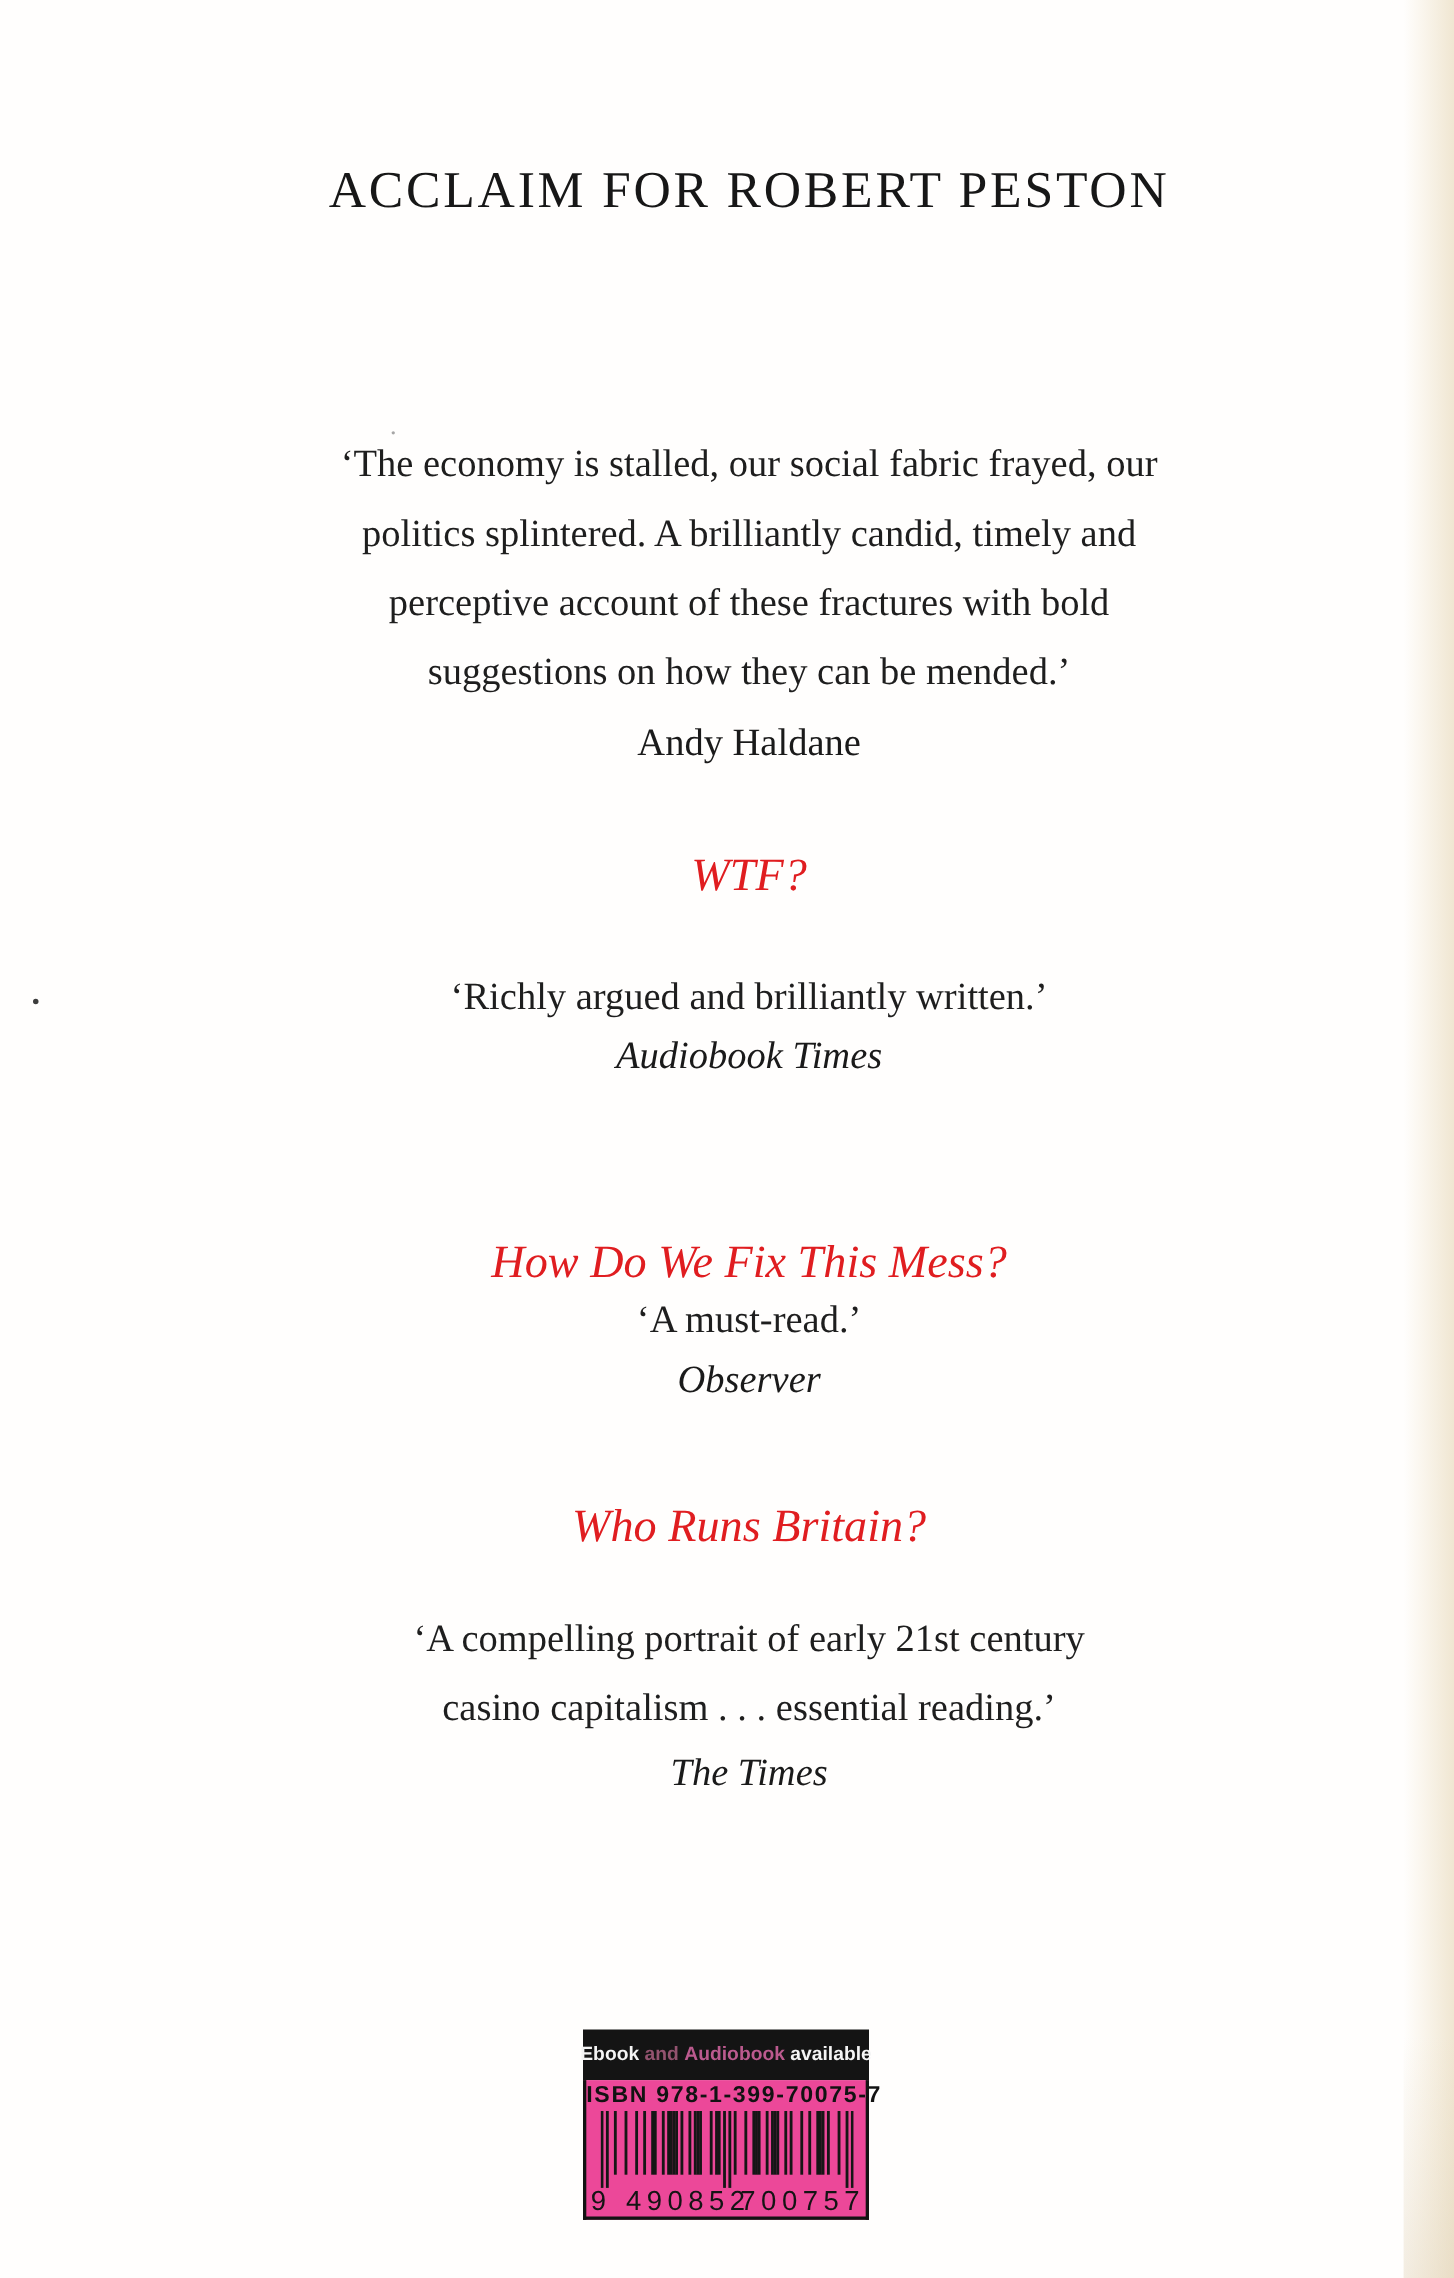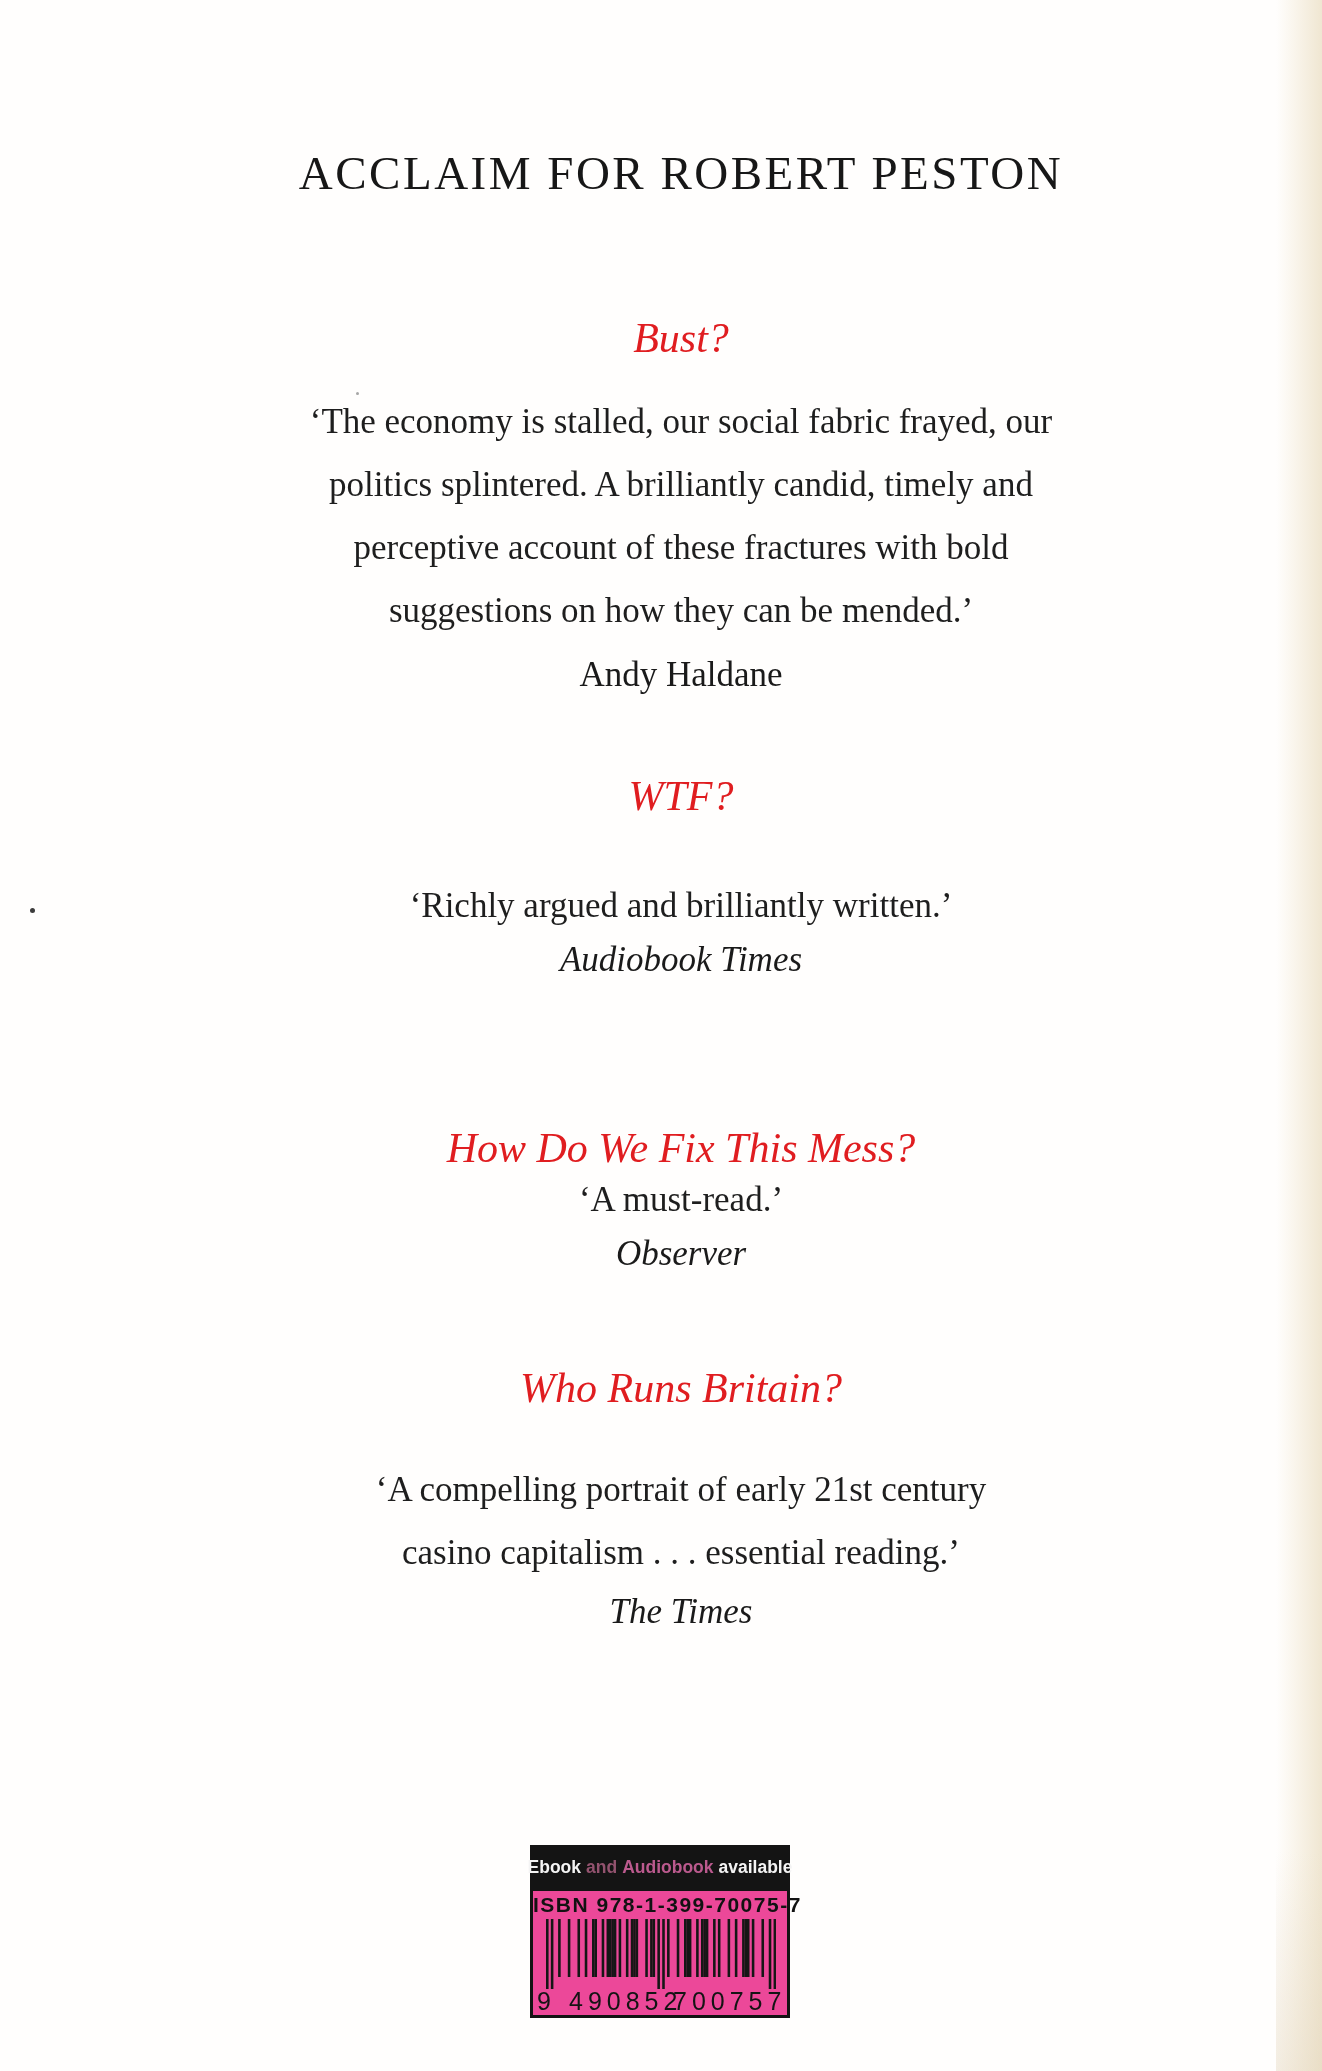--- a/index.html
+++ b/index.html
@@ -94,21 +94,20 @@
 </style>
 </head>
 <body>
 
 <div class="page">
 
   <div class="text-layer">
 
     <div class="line book-title">ACCLAIM FOR ROBERT PESTON</div>
 
-    <div class="line red-heading h-bust">Bust?</div>
     <div class="line quote q1-l1">‘The economy is stalled, our social fabric frayed, our</div>
     <div class="line quote q1-l2">politics splintered. A brilliantly candid, timely and</div>
     <div class="line quote q1-l3">perceptive account of these fractures with bold</div>
     <div class="line quote q1-l4">suggestions on how they can be mended.’</div>
     <div class="line attr attr-roman a1">Andy Haldane</div>
 
     <div class="line red-heading h-wtf">WTF?</div>
     <div class="line quote q2-l1">‘Richly argued and brilliantly written.’</div>
     <div class="line attr attr-italic a2">Audiobook Times</div>
 

